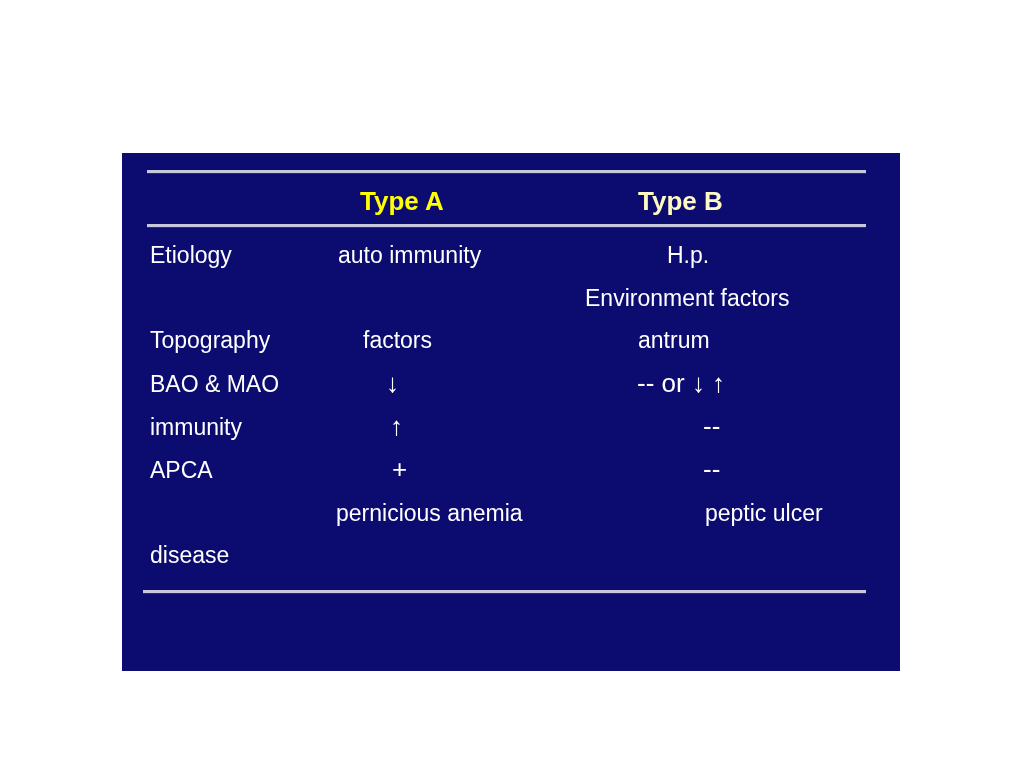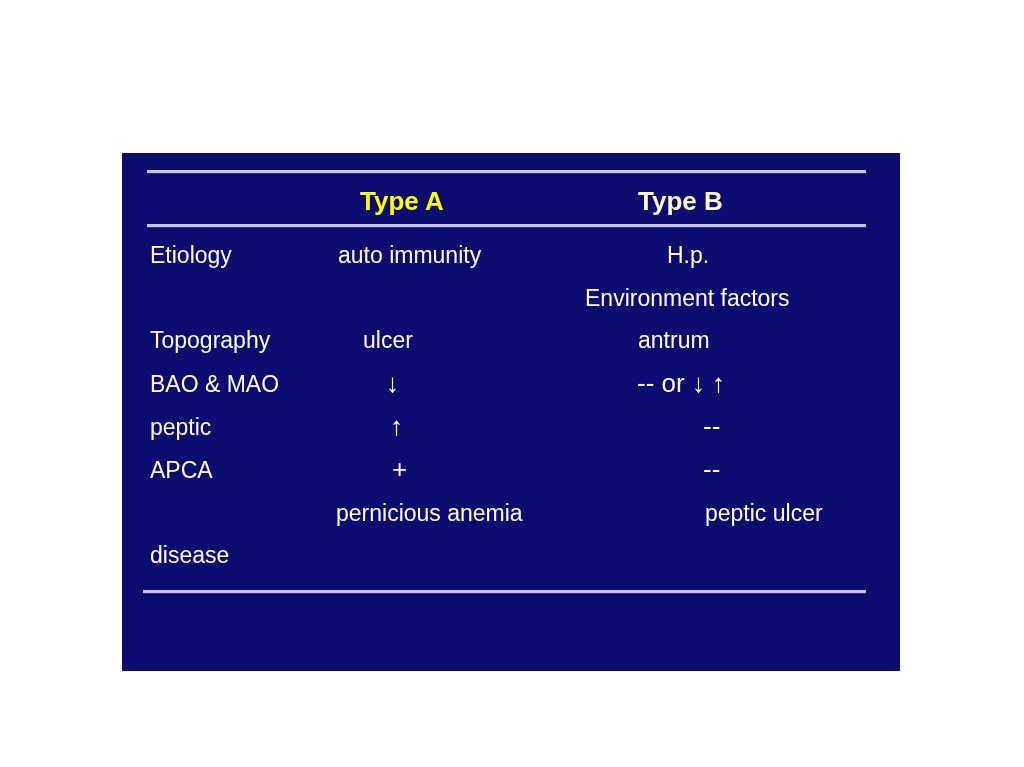--- a/index.html
+++ b/index.html
@@ -105,28 +105,28 @@
 
     <div class="cell head" id="h-typeA" style="color: rgb(255, 255, 0);">Type A</div>
     <div class="cell head" id="h-typeB" style="color: #fef9c3;">Type B</div>
 
     <div class="cell" id="r1-label">Etiology</div>
     <div class="cell" id="r1-a">auto immunity</div>
     <div class="cell" id="r1-b">H.p.</div>
     <div class="cell" id="r1-b2">Environment factors</div>
 
     <div class="cell" id="r2-label">Topography</div>
-    <div class="cell" id="r2-a">ulcer</div>
+    <div class="cell" id="r2-a">factors</div>
     <div class="cell" id="r2-b">antrum</div>
 
     <div class="cell" id="r3-label">BAO &amp; MAO</div>
     <div class="cell sym" id="r3-a">↓</div>
     <div class="cell sym" id="r3-b">-- or ↓ ↑</div>
 
-    <div class="cell" id="r4-label">peptic</div>
+    <div class="cell" id="r4-label">immunity</div>
     <div class="cell sym" id="r4-a">↑</div>
     <div class="cell sym" id="r4-b">--</div>
 
     <div class="cell" id="r5-label">APCA</div>
     <div class="cell sym" id="r5-a">+</div>
     <div class="cell sym" id="r5-b">--</div>
 
     <div class="cell" id="r6-label2">disease</div>
     <div class="cell" id="r6-b">peptic ulcer</div>
     <div class="cell" id="r6-a">pernicious anemia</div>

